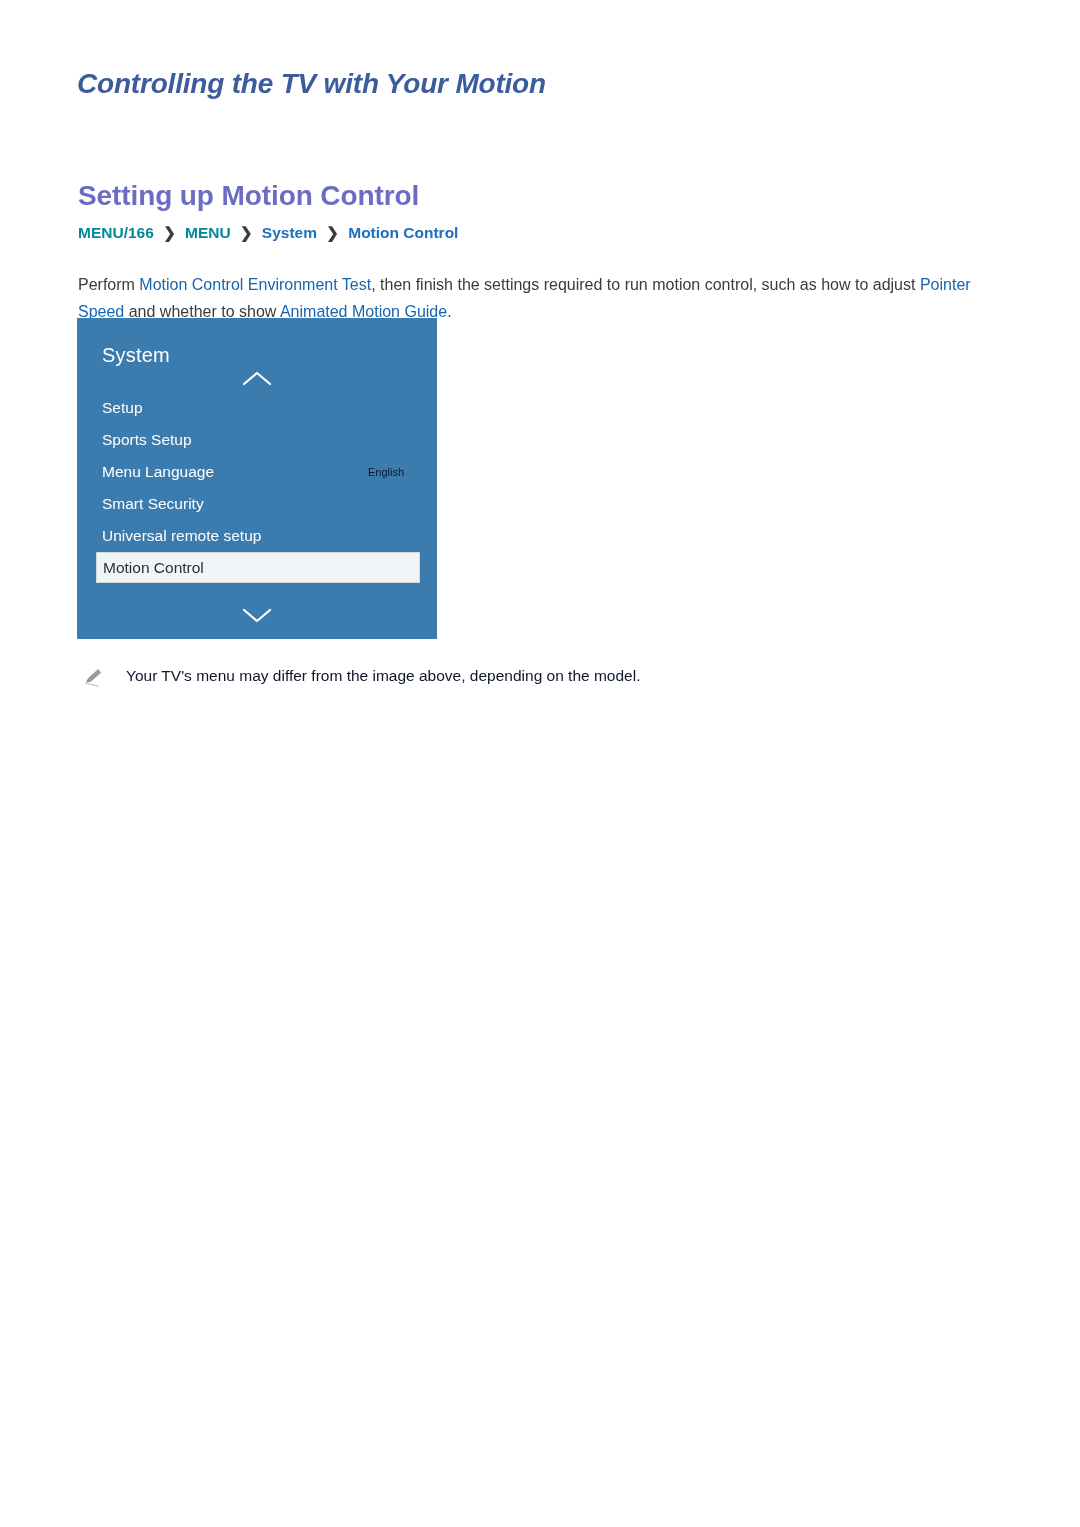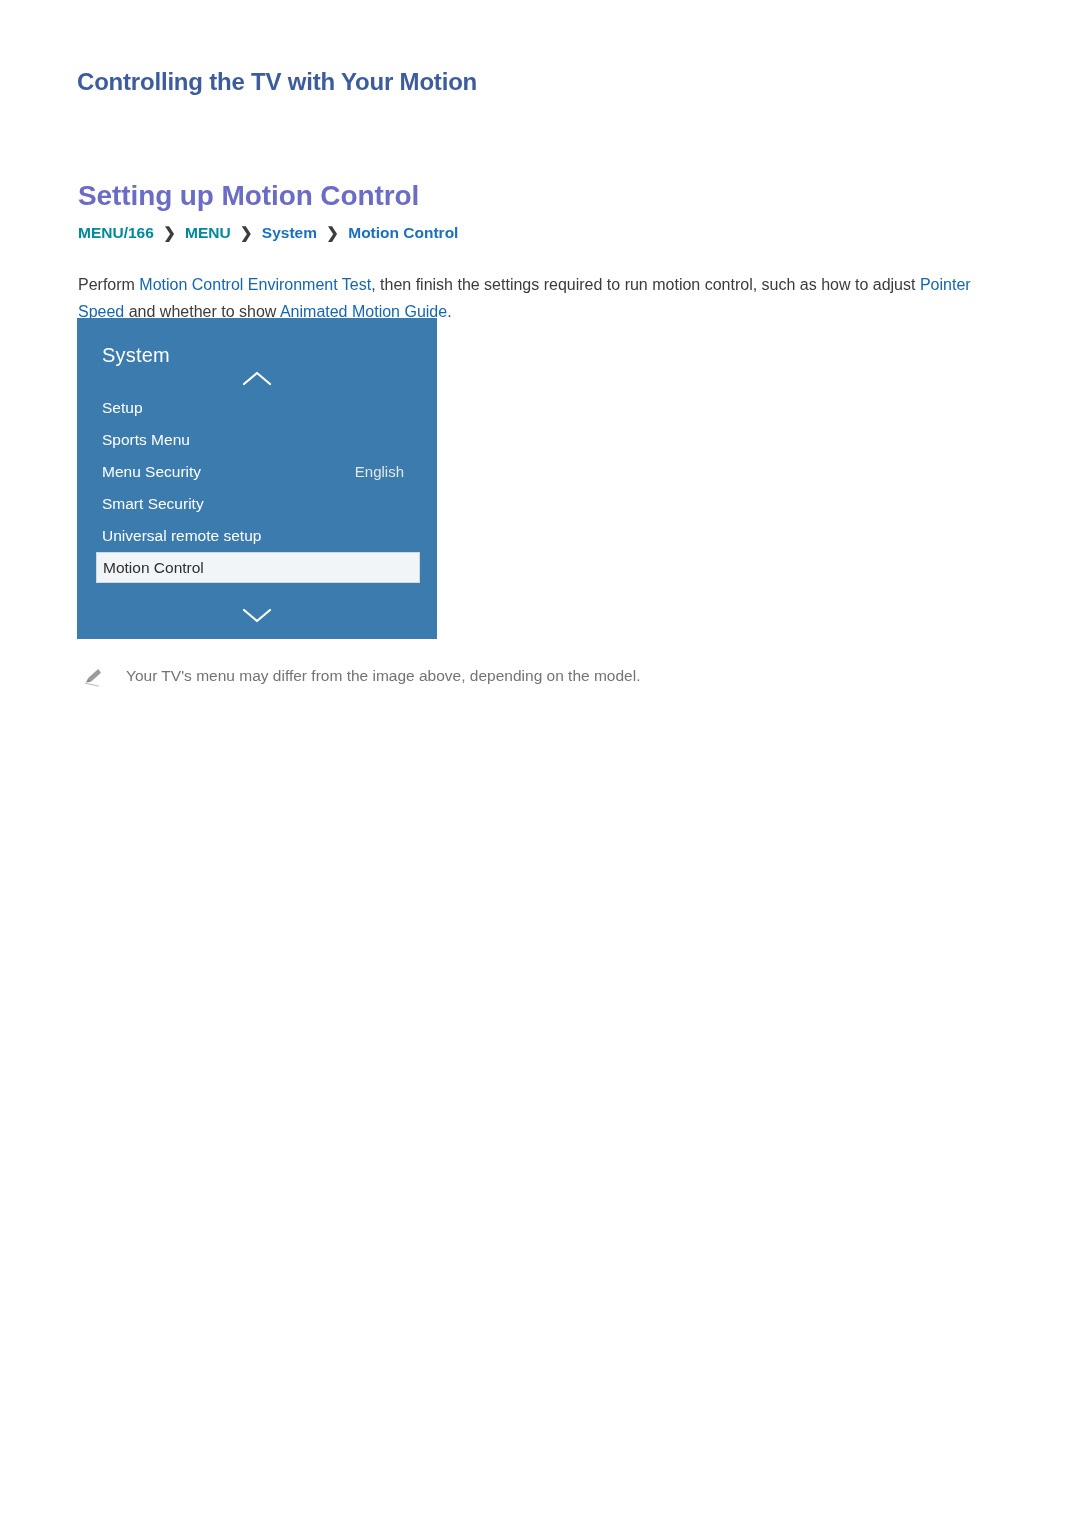--- a/index.html
+++ b/index.html
@@ -21,25 +21,26 @@
     width: 1080px;
     height: 1527px;
     overflow: hidden;
   }
 
   
   .page-title {
     position: absolute;
     left: 77px;
     top: 68px;
-    font-size: 24px;
+    font-size: 28px;
     font-weight: bold;
     color: #3c5c9e;
     letter-spacing: -0.2px;
     white-space: nowrap;
+    font-style: italic;
   }
 
   .section-title {
     position: absolute;
     left: 78px;
     top: 180px;
     font-size: 28px;
     font-weight: bold;
     color: #6b6cc4;
     letter-spacing: -0.1px;
@@ -119,22 +120,22 @@
     padding-right: 20px;
     font-size: 15.5px;
     color: #ffffff;
     box-sizing: border-box;
     white-space: nowrap;
   }
   .tv-item .val {
     position: absolute;
     right: 33px;
     top: 0;
-    font-size: 15px;
-    color: #e5e5e5;
+    font-size: 11px;
+    color: #0f172a;
   }
   .tv-item.selected {
     background: #f1f5f8;
     border: 1px solid #cfd9e0;
     color: #2e2e2e;
     margin: 0 17px 0 19px;
     padding-left: 6px;
     width: 324px;
     height: 31px;
     line-height: 29px;
@@ -154,21 +155,21 @@
     top: 2px;
     width: 22px;
     height: 22px;
   }
   .note-text {
     position: absolute;
     left: 48px;
     top: 0;
     font-size: 15.5px;
     line-height: 24px;
-    color: #737373;
+    color: #0f172a;
     white-space: nowrap;
   }
 </style>
 </head>
 <body>
 
 <div class="page">
 
   <div class="page-title">Controlling the TV with Your Motion</div>
 
@@ -196,24 +197,24 @@
       <svg width="34" height="18" viewBox="0 0 34 18">
         <polyline points="4,14 17,3 30,14" fill="none" stroke="#ffffff" stroke-width="2.2" stroke-linecap="round" stroke-linejoin="round"></polyline>
       </svg>
     </div>
 
     <div class="tv-list">
       <div class="tv-item">
         <span>Setup</span>
       </div>
       <div class="tv-item">
-        <span>Sports Menu</span>
-      </div>
-      <div class="tv-item">
-        <span>Menu Security</span>
+        <span>Sports Setup</span>
+      </div>
+      <div class="tv-item">
+        <span>Menu Language</span>
         <span class="val">English</span>
       </div>
       <div class="tv-item">
         <span>Smart Security</span>
       </div>
       <div class="tv-item">
         <span>Universal remote setup</span>
       </div>
       <div class="tv-item selected">
         <span>Motion Control</span>

